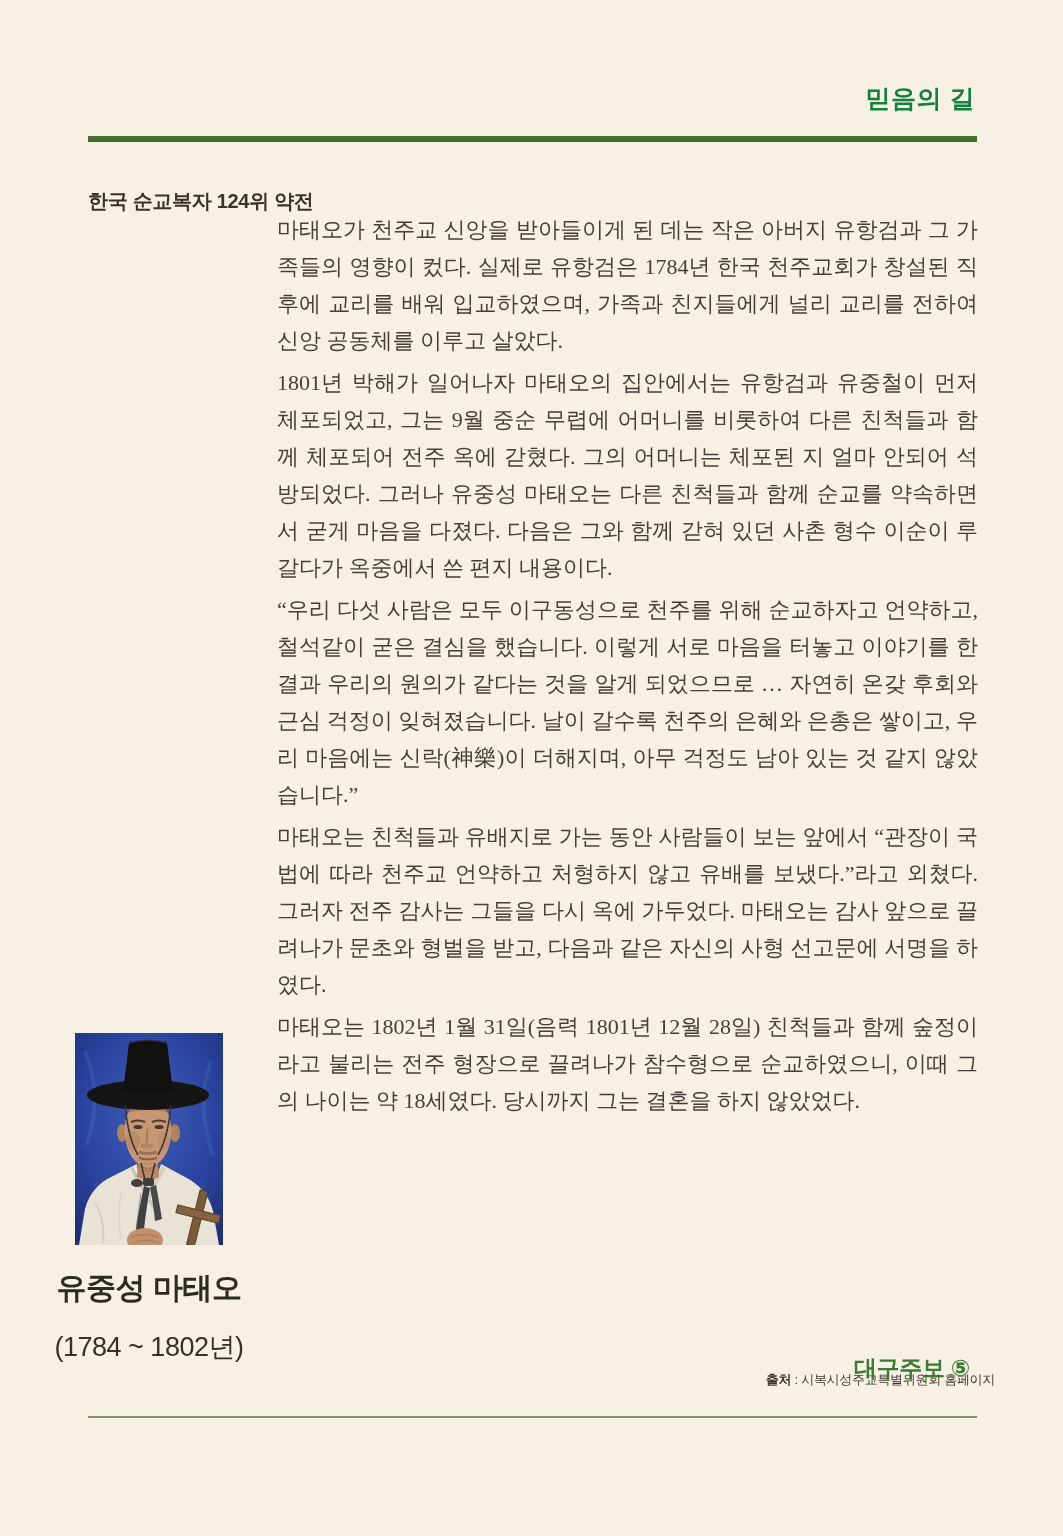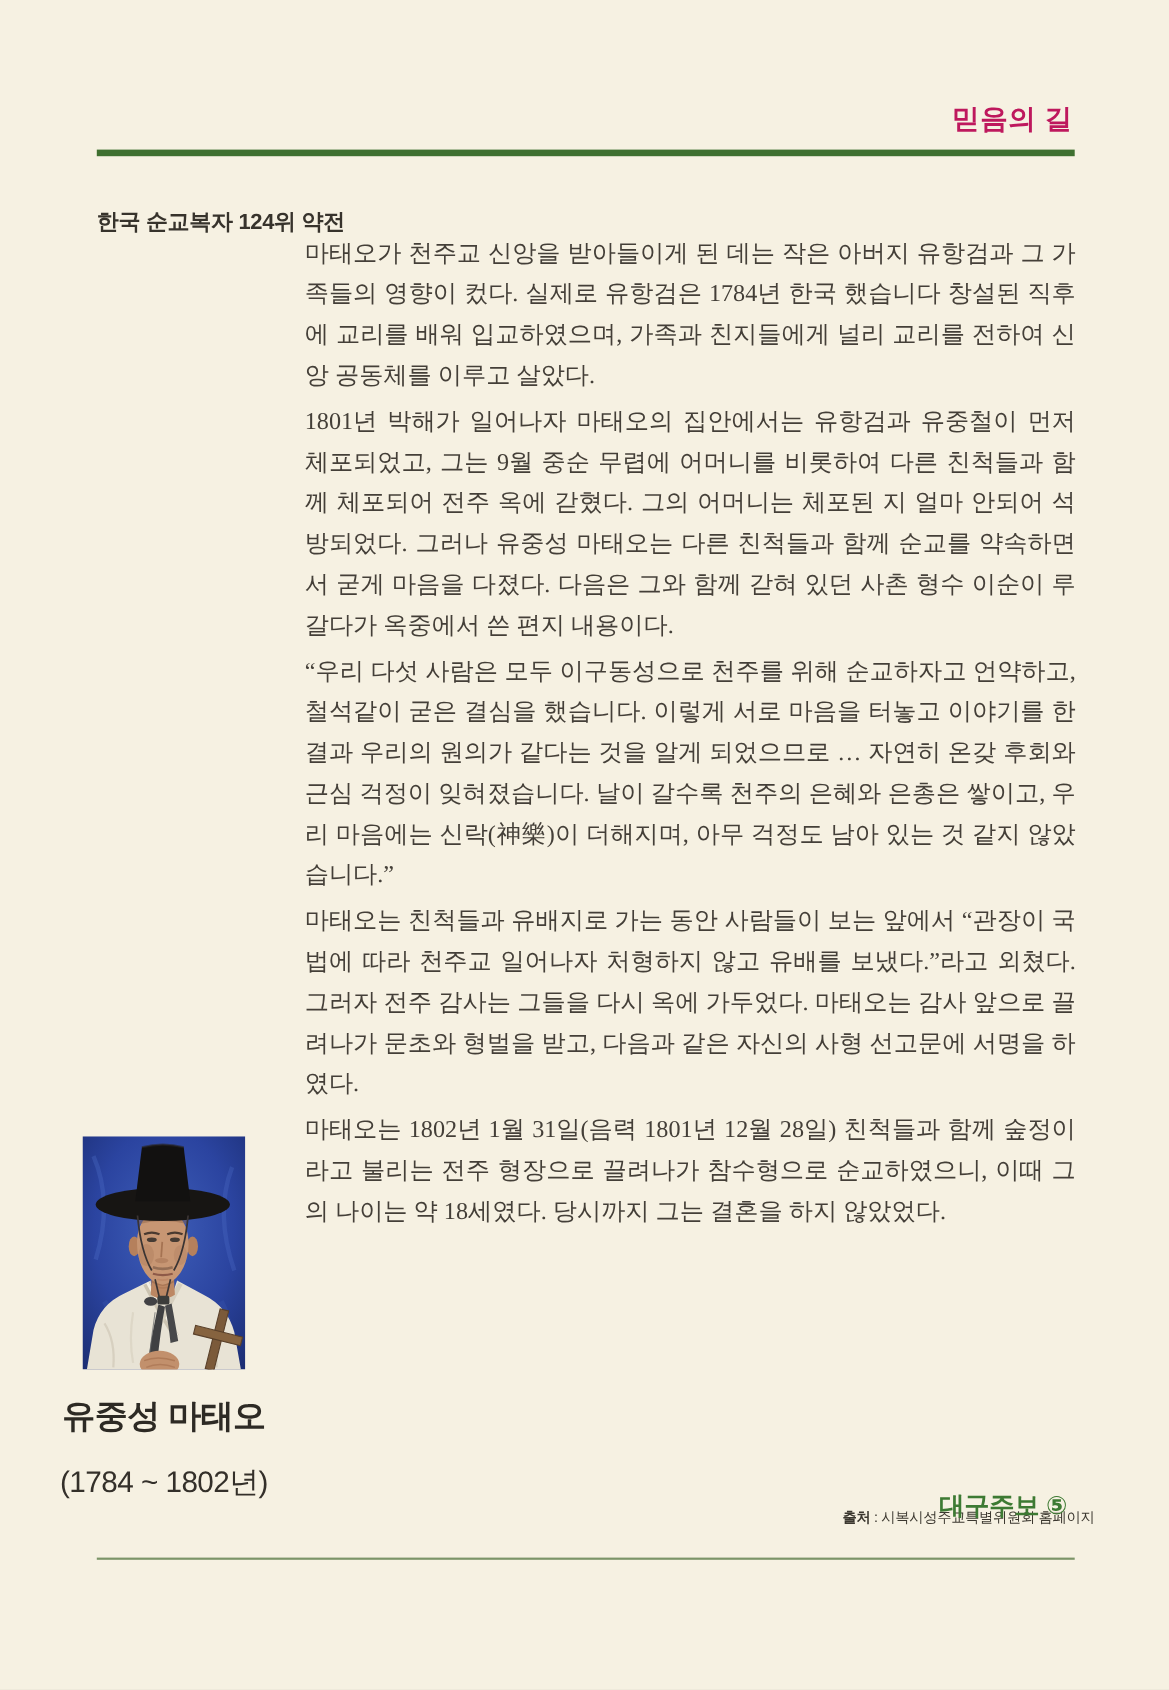--- a/index.html
+++ b/index.html
@@ -12,25 +12,25 @@
     width: 1063px;
     height: 1536px;
     margin: 0 auto;
     background: #f6f1e2;
     overflow: hidden;
     font-family: "Liberation Sans", "DejaVu Sans", sans-serif;
   }
   
   .masthead-title {
     position: absolute;
-    top: 94px;
+    top: 84px;
     right: 88px;
     font-size: 25px;
     font-weight: bold;
-    color: #be185d;
+    color: #15803d;
     letter-spacing: 0.5px;
     line-height: 28px;
   }
   .masthead-rule {
     position: absolute;
     top: 136px;
     left: 88px;
     width: 889px;
     height: 6px;
     background: #3f7030;
@@ -129,24 +129,24 @@
 </head>
 <body>
 
 <div class="page">
 
   <div class="masthead-title">믿음의 길</div>
   <div class="masthead-rule"></div>
   <div class="series-label">한국 순교복자 124위 약전</div>
 
   <div class="article-body">
-    <p>마태오가 천주교 신앙을 받아들이게 된 데는 작은 아버지 유항검과 그 가족들의 영향이 컸다. 실제로 유항검은 1784년 한국 했습니다 창설된 직후에 교리를 배워 입교하였으며, 가족과 친지들에게 널리 교리를 전하여 신앙 공동체를 이루고 살았다.</p>
+    <p>마태오가 천주교 신앙을 받아들이게 된 데는 작은 아버지 유항검과 그 가족들의 영향이 컸다. 실제로 유항검은 1784년 한국 천주교회가 창설된 직후에 교리를 배워 입교하였으며, 가족과 친지들에게 널리 교리를 전하여 신앙 공동체를 이루고 살았다.</p>
     <p>1801년 박해가 일어나자 마태오의 집안에서는 유항검과 유중철이 먼저 체포되었고, 그는 9월 중순 무렵에 어머니를 비롯하여 다른 친척들과 함께 체포되어 전주 옥에 갇혔다. 그의 어머니는 체포된 지 얼마 안되어 석방되었다. 그러나 유중성 마태오는 다른 친척들과 함께 순교를 약속하면서 굳게 마음을 다졌다. 다음은 그와 함께 갇혀 있던 사촌 형수 이순이 루갈다가 옥중에서 쓴 편지 내용이다.</p>
     <p>“우리 다섯 사람은 모두 이구동성으로 천주를 위해 순교하자고 언약하고, 철석같이 굳은 결심을 했습니다. 이렇게 서로 마음을 터놓고 이야기를 한 결과 우리의 원의가 같다는 것을 알게 되었으므로 … 자연히 온갖 후회와 근심 걱정이 잊혀졌습니다. 날이 갈수록 천주의 은혜와 은총은 쌓이고, 우리 마음에는 신락(神樂)이 더해지며, 아무 걱정도 남아 있는 것 같지 않았습니다.”</p>
-    <p>마태오는 친척들과 유배지로 가는 동안 사람들이 보는 앞에서 “관장이 국법에 따라 천주교 일어나자 처형하지 않고 유배를 보냈다.”라고 외쳤다. 그러자 전주 감사는 그들을 다시 옥에 가두었다. 마태오는 감사 앞으로 끌려나가 문초와 형벌을 받고, 다음과 같은 자신의 사형 선고문에 서명을 하였다.</p>
+    <p>마태오는 친척들과 유배지로 가는 동안 사람들이 보는 앞에서 “관장이 국법에 따라 천주교 언약하고 처형하지 않고 유배를 보냈다.”라고 외쳤다. 그러자 전주 감사는 그들을 다시 옥에 가두었다. 마태오는 감사 앞으로 끌려나가 문초와 형벌을 받고, 다음과 같은 자신의 사형 선고문에 서명을 하였다.</p>
     <p>마태오는 1802년 1월 31일(음력 1801년 12월 28일) 친척들과 함께 숲정이라고 불리는 전주 형장으로 끌려나가 참수형으로 순교하였으니, 이때 그의 나이는 약 18세였다. 당시까지 그는 결혼을 하지 않았었다.</p>
   </div>
 
   <div class="source-line">
     <span class="src-label">출처</span><span> : 시복시성주교특별위원회 홈페이지</span>
   </div>
 
   <div class="figure-block">
     <svg class="portrait-svg" viewBox="0 0 148 212" xmlns="http://www.w3.org/2000/svg" preserveAspectRatio="none">
       <defs>

